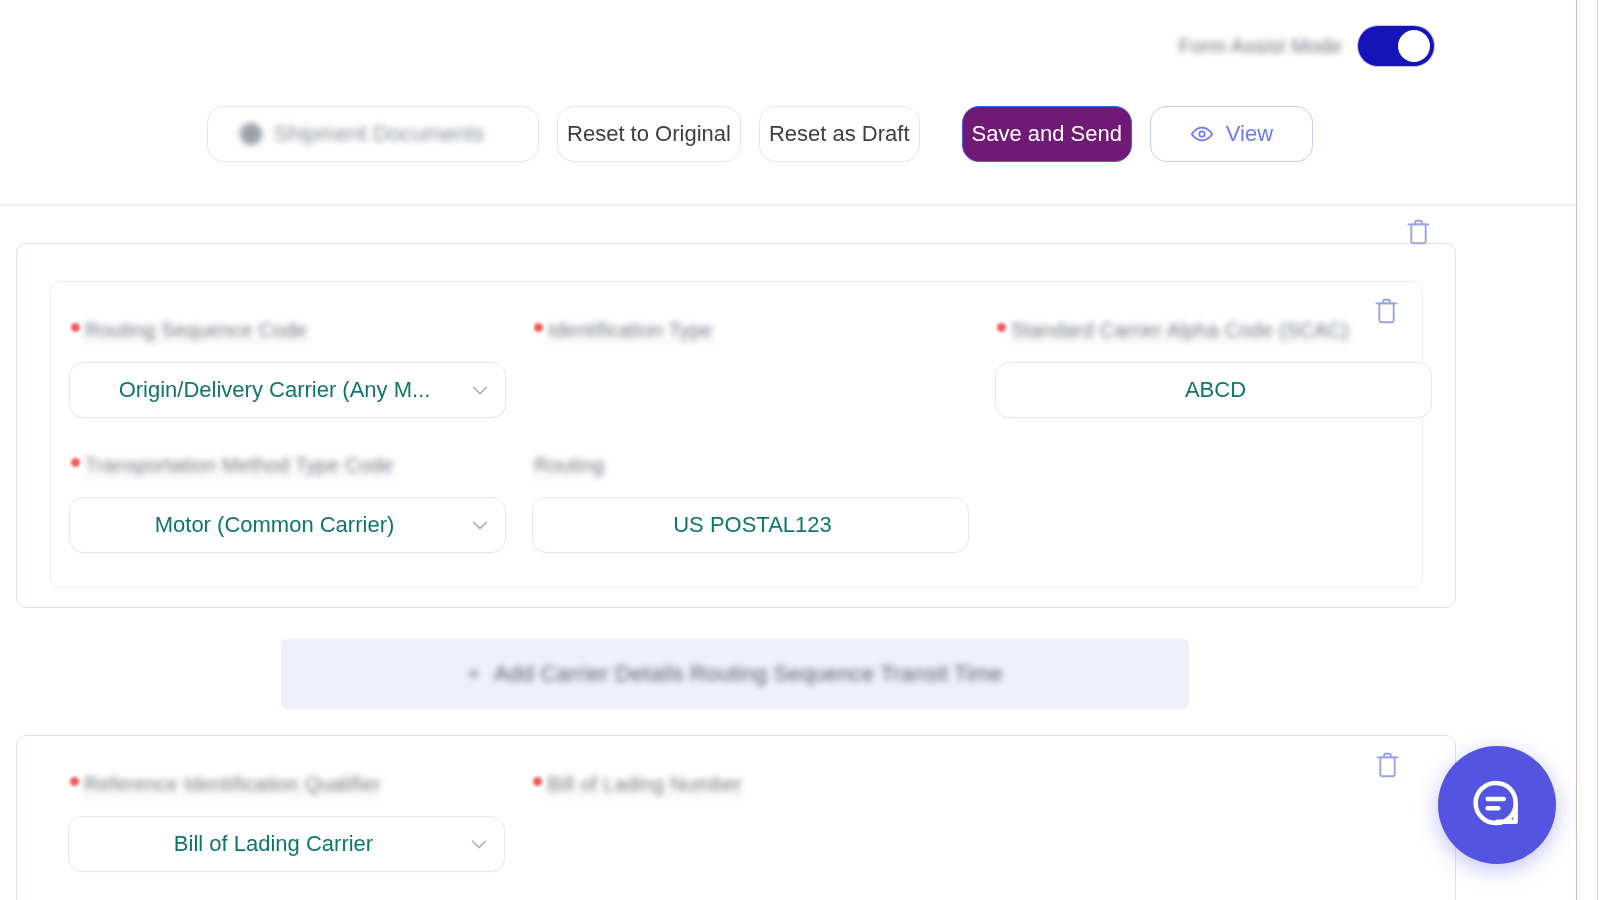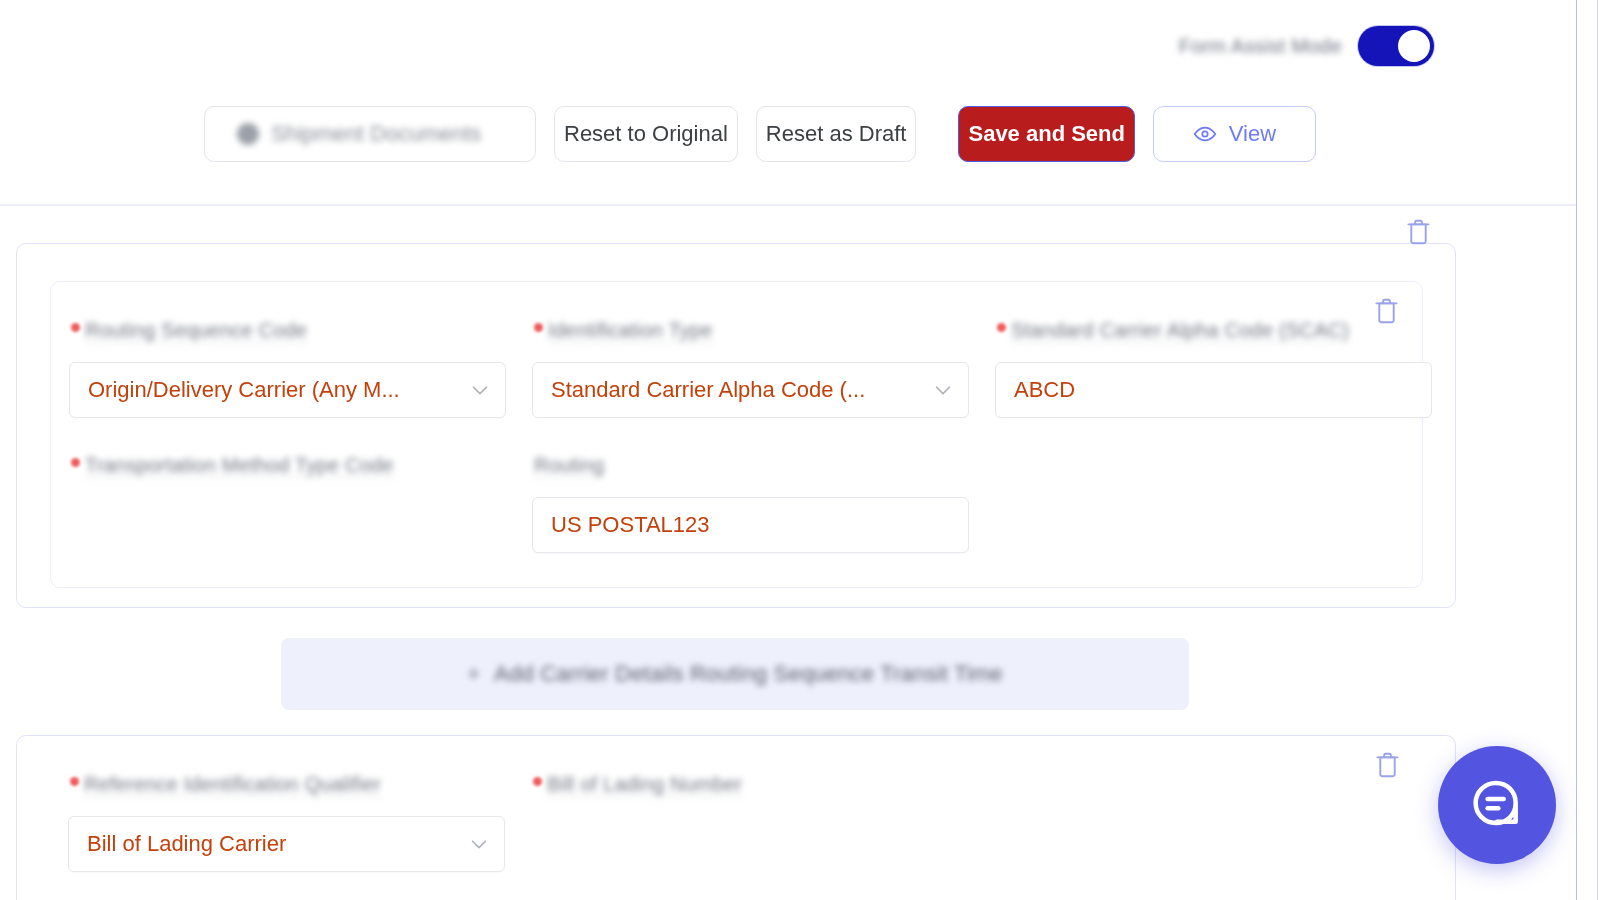--- a/index.html
+++ b/index.html
@@ -65,21 +65,21 @@
 
   
   .toolbar {
     position: absolute;
     top: 106px; left: 0; width: 1520px;
     display: flex; align-items: center; justify-content: center;
     gap: 18px;
   }
   .btn {
     height: 56px;
-    border-radius: 10px;
+    border-radius: 17px;
     display: flex; align-items: center; justify-content: center;
     gap: 12px;
     font-size: 22px;
     padding: 0 9px;
     background: #ffffff;
     border: 1px solid #e3e5ea;
     color: #3c4043;
     cursor: pointer;
     white-space: nowrap;
   }
@@ -90,24 +90,24 @@
     color: #8a8e96;
   }
   .btn-docs .lbl { filter: blur(3.2px); }
   .btn-docs .doc-icon {
     width: 22px; height: 22px; border-radius: 50%;
     background: #9aa0a8;
     filter: blur(3.2px);
     flex: none;
   }
   .btn-primary {
-    background: #b91c1c;
+    background: #701a75;
     border-color: #4f5cf0;
     color: #ffffff;
-    font-weight: bold;
+    font-weight: normal;
     margin-left: 24px;
   }
   .btn-view {
     border-color: #c5cbfb;
     color: #6d7bfb;
     width: 163px;
   }
   .eye {
     display: inline-block;
     width: 24px; height: 24px;
@@ -185,28 +185,29 @@
     color: #6f7480;
     filter: blur(3.1px);
     border-bottom: 1px dotted #b8bcc4;
     letter-spacing: .2px;
     white-space: nowrap;
   }
 
   .control {
     height: 56px;
     border: 1px solid #e5e7ec;
-    border-radius: 6px;
+    border-radius: 14px;
     background: #ffffff;
     display: flex; align-items: center;
     padding: 0 14px 0 18px;
     font-size: 22px;
-    color: #c2410c;
+    color: #0f766e;
     cursor: pointer;
     box-shadow: 0 1px 1px rgba(16,24,40,.02);
+    text-align: center;
   }
   .control .val {
     flex: 1;
     overflow: hidden;
     white-space: nowrap;
     text-overflow: ellipsis;
   }
   .chev {
     width: 22px; height: 22px;
     flex: none;
@@ -359,44 +360,44 @@
                 </svg>
             </span>
           </div>
         </div>
 
         <div class="field">
           <div class="flabel">
             <span class="req-dot"></span>
             <span class="txt">Identification Type</span>
           </div>
+        </div>
+
+        <div class="field">
+          <div class="flabel">
+            <span class="req-dot"></span>
+            <span class="txt">Standard Carrier Alpha Code (SCAC)</span>
+          </div>
+          <div class="control input">
+            <span class="val">ABCD</span>
+          </div>
+        </div>
+
+        <div class="field">
+          <div class="flabel">
+            <span class="req-dot"></span>
+            <span class="txt">Transportation Method Type Code</span>
+          </div>
           <div class="control">
-            <span class="val">Standard Carrier Alpha Code (...</span>
+            <span class="val">Motor (Common Carrier)</span>
             <span class="chev">
               <svg viewBox="0 0 24 24" width="22" height="22" fill="none" stroke="#6b7280" stroke-width="1.8" stroke-linecap="round" stroke-linejoin="round">
                   <path d="M5 9l7 7 7-7"></path>
                 </svg>
             </span>
-          </div>
-        </div>
-
-        <div class="field">
-          <div class="flabel">
-            <span class="req-dot"></span>
-            <span class="txt">Standard Carrier Alpha Code (SCAC)</span>
-          </div>
-          <div class="control input">
-            <span class="val">ABCD</span>
-          </div>
-        </div>
-
-        <div class="field">
-          <div class="flabel">
-            <span class="req-dot"></span>
-            <span class="txt">Transportation Method Type Code</span>
           </div>
         </div>
 
         <div class="field">
           <div class="flabel">
             <span class="txt">Routing</span>
           </div>
           <div class="control input">
             <span class="val">US POSTAL123</span>
           </div>

